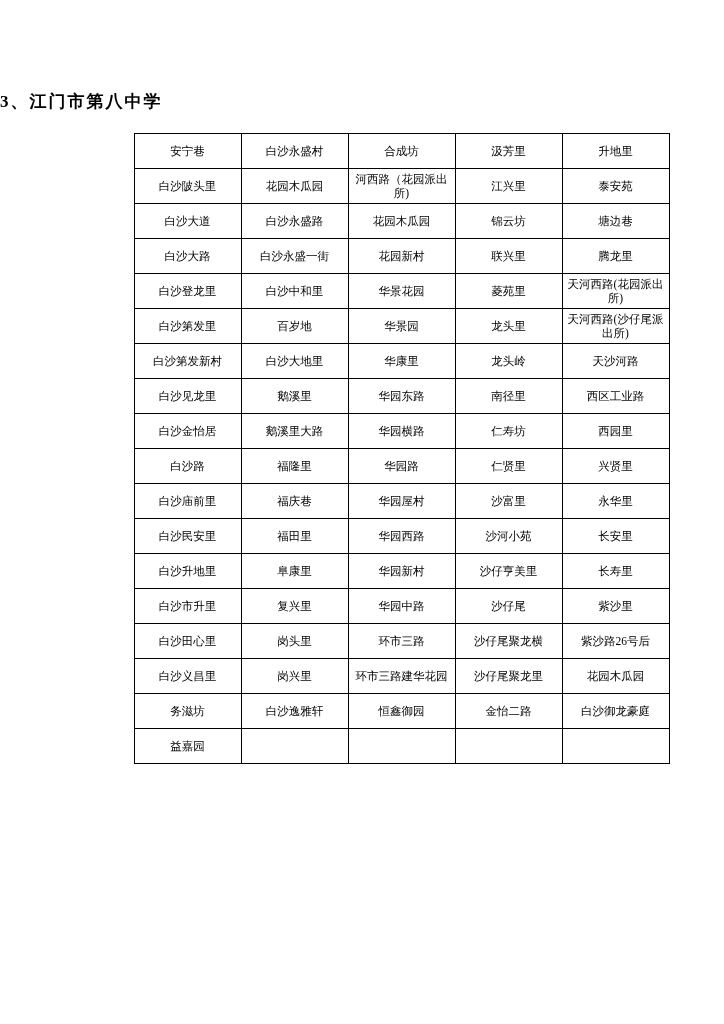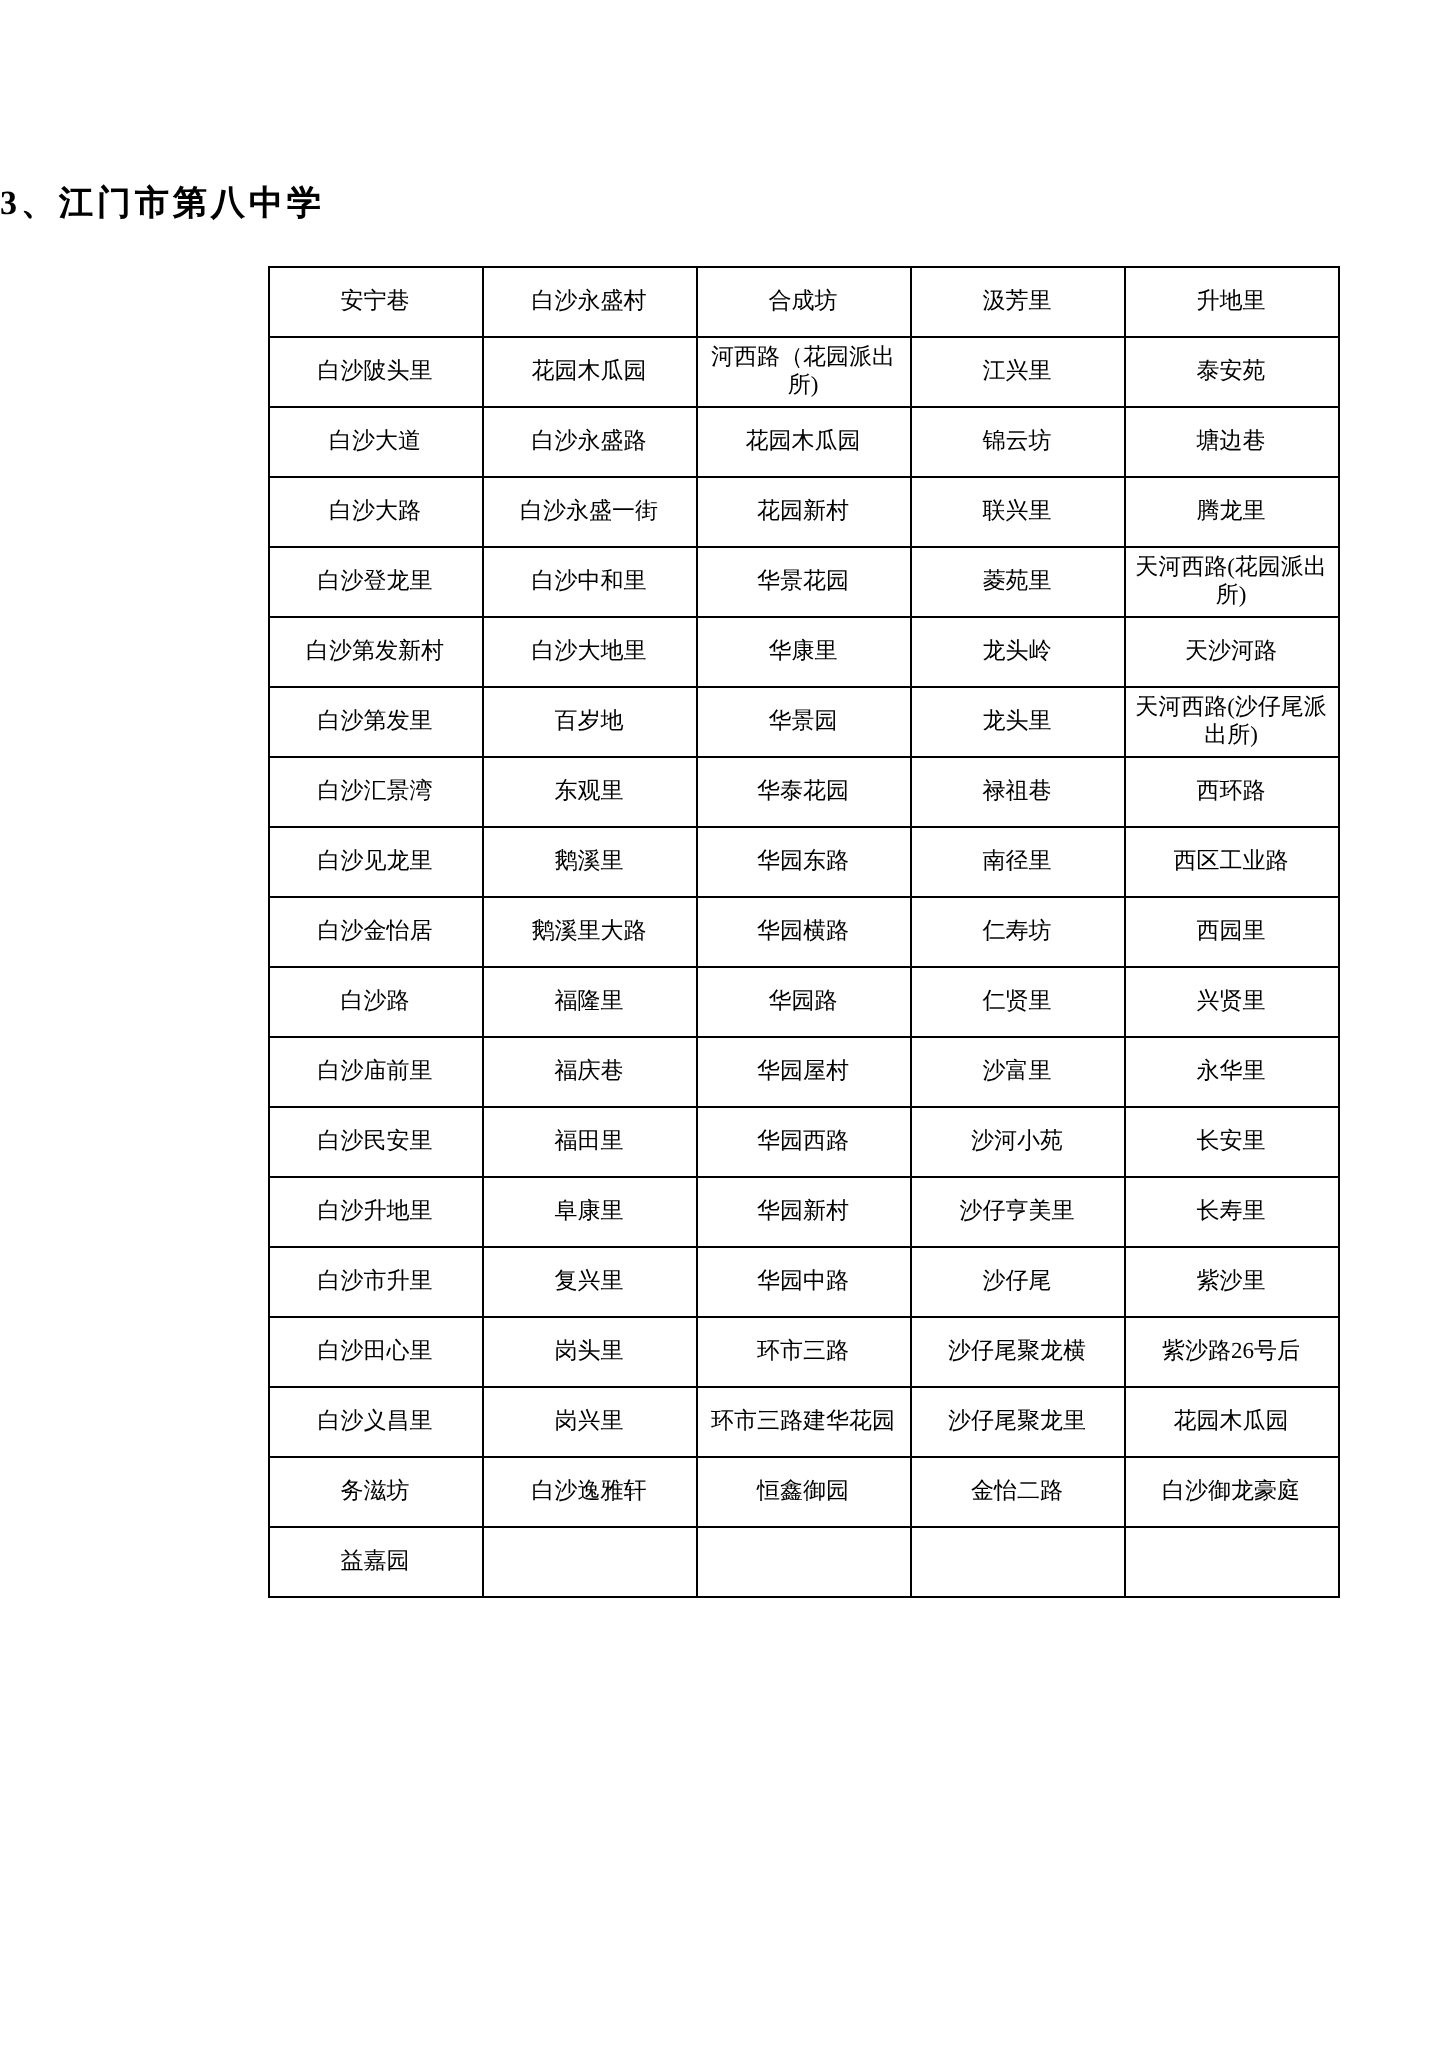--- a/index.html
+++ b/index.html
@@ -94,41 +94,34 @@
             <td>腾龙里</td>
           </tr>
           <tr>
             <td>白沙登龙里</td>
             <td>白沙中和里</td>
             <td>华景花园</td>
             <td>菱苑里</td>
             <td>天河西路(花园派出所)</td>
           </tr>
           <tr>
+            <td>白沙第发里</td>
+            <td>百岁地</td>
+            <td>华景园</td>
+            <td>龙头里</td>
+            <td>天河西路(沙仔尾派出所)</td>
+          </tr>
+          <tr>
             <td>白沙第发新村</td>
             <td>白沙大地里</td>
             <td>华康里</td>
             <td>龙头岭</td>
             <td>天沙河路</td>
           </tr>
           <tr>
-            <td>白沙第发里</td>
-            <td>百岁地</td>
-            <td>华景园</td>
-            <td>龙头里</td>
-            <td>天河西路(沙仔尾派出所)</td>
-          </tr>
-          <tr>
-            <td>白沙汇景湾</td>
-            <td>东观里</td>
-            <td>华泰花园</td>
-            <td>禄祖巷</td>
-            <td>西环路</td>
-          </tr>
-          <tr>
             <td>白沙见龙里</td>
             <td>鹅溪里</td>
             <td>华园东路</td>
             <td>南径里</td>
             <td>西区工业路</td>
           </tr>
           <tr>
             <td>白沙金怡居</td>
             <td>鹅溪里大路</td>
             <td>华园横路</td>

